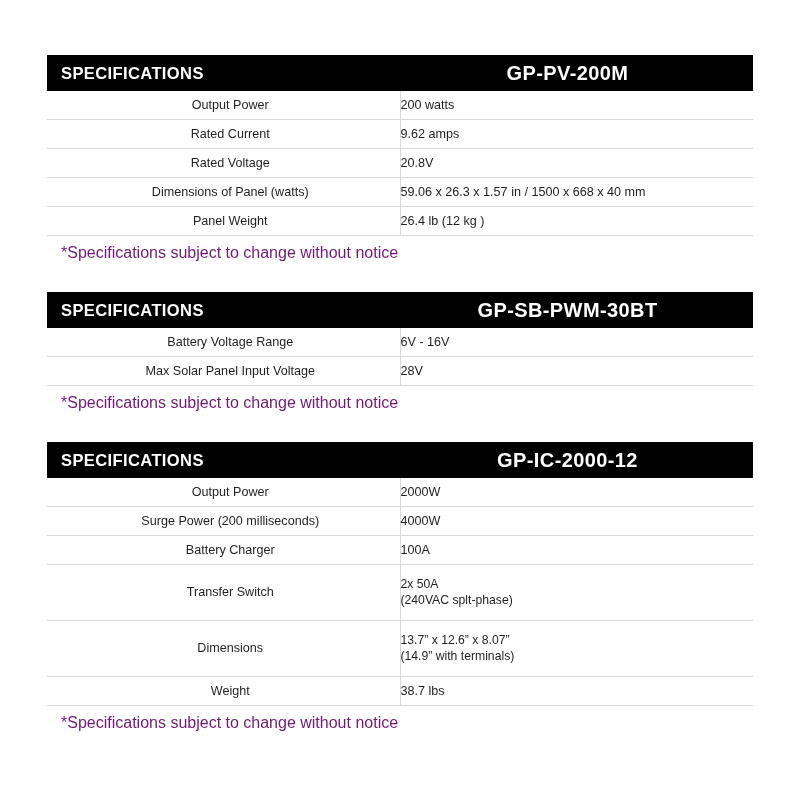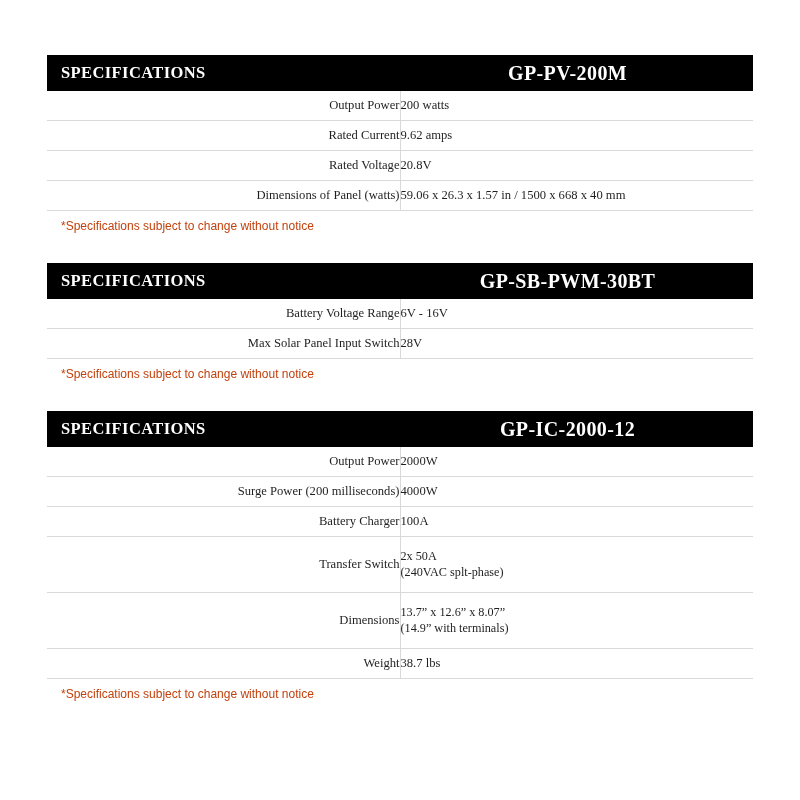--- a/index.html
+++ b/index.html
@@ -20,21 +20,20 @@
     box-sizing: border-box;
     padding: 55px 47px 0 47px;
   }
   .spec-block {
     margin-bottom: 30px;
   }
   .spec-table {
     width: 100%;
     border-collapse: collapse;
     table-layout: fixed;
-    font-family: Liberation Serif, serif;
   }
   .spec-header th {
     background: #000000;
     color: #ffffff;
     padding: 0;
     height: 36px;
     vertical-align: middle;
   }
   .hdr-left {
     text-align: left;
@@ -52,36 +51,36 @@
   }
   .spec-table td {
     border-bottom: 1px solid #d9d9d9;
     font-size: 12.6px;
     color: #1f1f1f;
     padding: 7px 0;
     vertical-align: middle;
   }
   .cell-label {
     padding-left: 14px !important;
-    text-align: right;
+    text-align: center;
     width: 52%;
     border-right: 1px solid #d9d9d9;
   }
   .cell-value {
     width: 48%;
     padding-right: 18px !important;
   }
   .cell-value .sub {
     display: block;
     font-size: 12.2px;
     line-height: 1.35;
   }
   .note {
-    font-size: 12px;
-    color: #c2410c;
+    font-size: 16px;
+    color: #701a75;
     padding: 8px 0 0 14px;
   }
   .tall td {
     padding-top: 11px;
     padding-bottom: 11px;
   }
 </style>
 </head>
 <body>
 
@@ -103,38 +102,42 @@
         <td class="cell-value">9.62 amps</td>
       </tr>
       <tr>
         <td class="cell-label">Rated Voltage</td>
         <td class="cell-value">20.8V</td>
       </tr>
       <tr>
         <td class="cell-label">Dimensions of Panel (watts)</td>
         <td class="cell-value">59.06 x 26.3 x 1.57  in / 1500 x 668 x 40 mm</td>
       </tr>
+      <tr>
+        <td class="cell-label">Panel Weight</td>
+        <td class="cell-value">26.4 lb (12 kg )</td>
+      </tr>
     </tbody>
       </table>
     <div class="note">*Specifications subject to change without notice</div>
   </div>
 
   <div class="spec-block">
     <table class="spec-table">
       <tbody>
           <tr class="spec-header">
         <th class="hdr-left">SPECIFICATIONS</th>
         <th class="hdr-right">GP-SB-PWM-30BT</th>
       </tr>
       <tr>
         <td class="cell-label">Battery Voltage Range</td>
         <td class="cell-value">6V - 16V</td>
       </tr>
       <tr>
-        <td class="cell-label">Max Solar Panel Input Switch</td>
+        <td class="cell-label">Max Solar Panel Input Voltage</td>
         <td class="cell-value">28V</td>
       </tr>
     </tbody>
       </table>
     <div class="note">*Specifications subject to change without notice</div>
   </div>
 
   <div class="spec-block">
     <table class="spec-table">
       <tbody>

